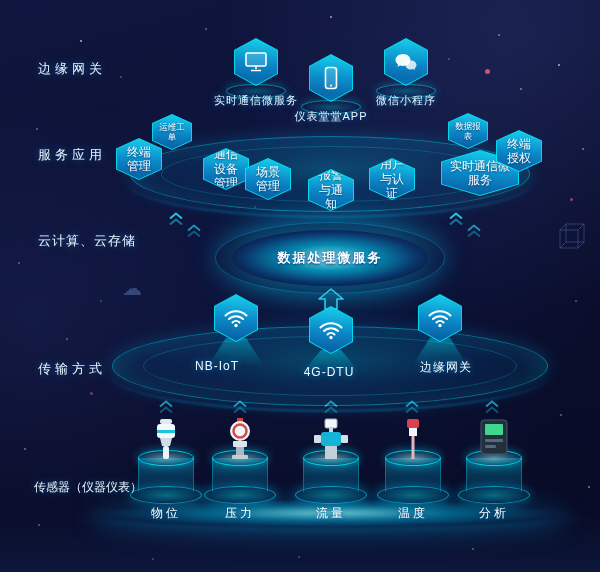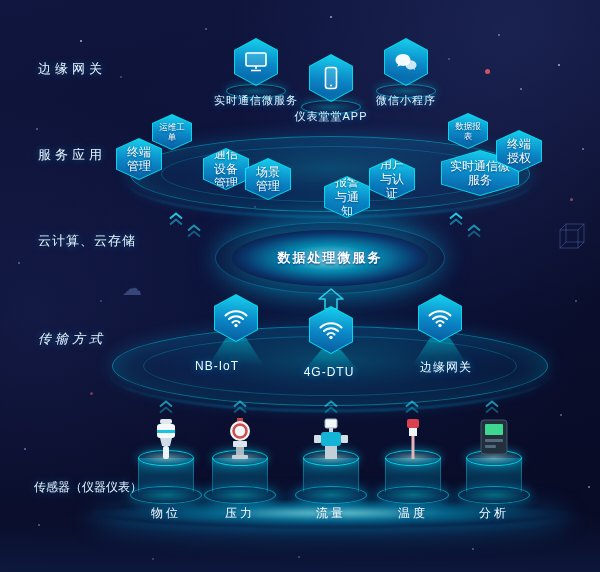--- a/index.html
+++ b/index.html
@@ -44,21 +44,21 @@
   .cube{ position:absolute; left:554px; top:220px; opacity:.8; }
   .cloud-doodle{ position:absolute; left:122px; top:276px; font-size:20px;
     color:rgba(130,160,230,.35); }
 
   
   .layer-label{ position:absolute; left:38px; color:#eaf4ff; font-size:13px;
     letter-spacing:4px; text-shadow:0 0 8px rgba(0,180,255,.45); white-space:nowrap; }
   .lbl-terminal{ top:60px; }
   .lbl-services{ top:146px; }
   .lbl-cloud{ top:232px; letter-spacing:1px; }
-  .lbl-transport{ top:330px;font-style:italic; }
+  .lbl-transport{ top:360px; }
   .lbl-sensors{ top:479px; left:34px; font-size:12px; letter-spacing:0; }
 
   
   .hex-o{ clip-path:polygon(50% 0,100% 25%,100% 75%,50% 100%,0 75%,0 25%);
     background:rgba(0,240,255,.85); padding:1px;
     filter:drop-shadow(0 0 6px rgba(0,225,255,.55)); }
   .hex-i{ width:100%; height:100%;
     clip-path:polygon(50% 0,100% 25%,100% 75%,50% 100%,0 75%,0 25%);
     background:linear-gradient(185deg,#17d2ef 0%, #0b86c6 55%, #085a9e 100%);
     display:flex; align-items:center; justify-content:center; text-align:center; }
@@ -227,21 +227,21 @@
         </div>
       </div>
   </div>
   <div class="badge" style="left:245px; top:158px;">
     <div class="hex-o hex-md">
         <div class="hex-i">
           <span class="badge-txt">场景管理</span>
         </div>
       </div>
   </div>
-  <div class="badge" style="left:308px; top:176px;margin-left:16px;">
+  <div class="badge" style="left:308px; top:169px;">
     <div class="hex-o hex-md">
         <div class="hex-i">
           <span class="badge-txt">报警与通知</span>
         </div>
       </div>
   </div>
   <div class="badge" style="left:369px; top:158px;">
     <div class="hex-o hex-md">
         <div class="hex-i">
           <span class="badge-txt">用户与认证</span>

